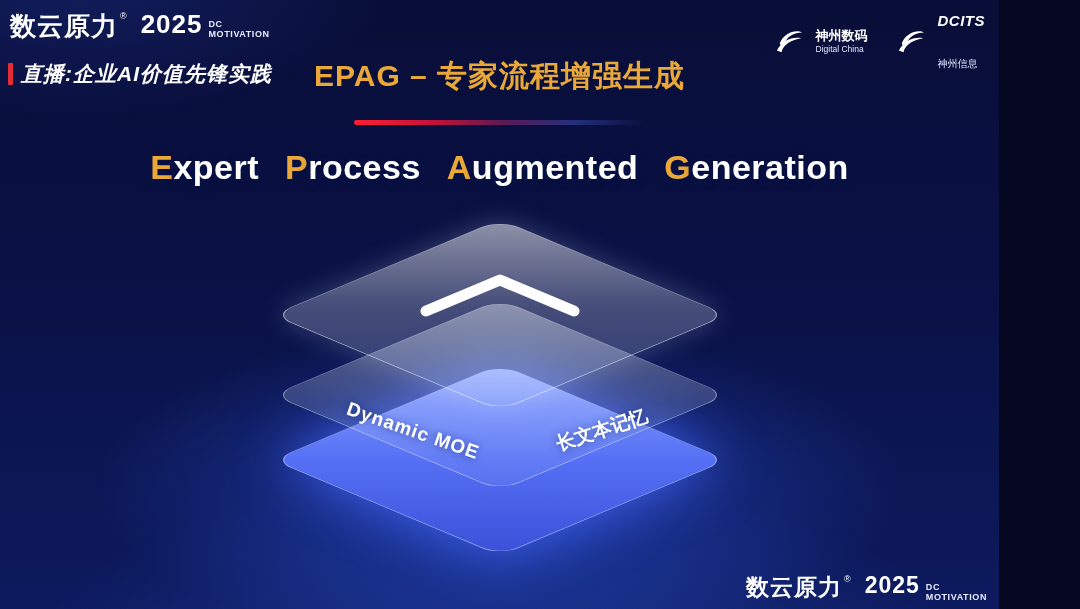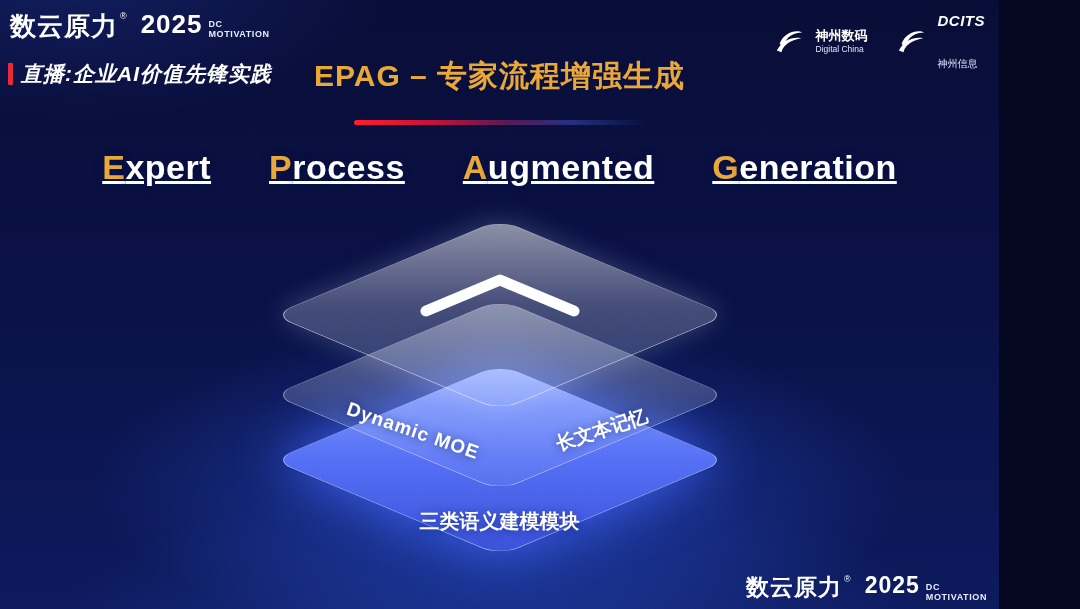--- a/index.html
+++ b/index.html
@@ -37,21 +37,21 @@
   .logo-dcits .logo-line2{font-size:10px;margin-top:28px;}
   
   .epag-title{position:absolute;top:56px;left:0;width:100%;text-align:center;
               font-size:30px;font-weight:800;color:#eaa838;letter-spacing:1px;}
   .divider{position:absolute;top:120px;left:50%;transform:translateX(-50%);
            width:292px;height:5px;border-radius:3px;
            background:linear-gradient(90deg,#ff1f32 0%,#c2123a 28%,#5a1a56 52%,#24307e 75%,rgba(25,45,135,0) 100%);}
   .subtitle{position:absolute;top:148px;left:0;width:100%;text-align:center;
             font-size:34px;font-weight:700;letter-spacing:0.5px;
             text-shadow:0 2px 10px rgba(0,20,80,0.5);}
-  .subtitle .word{display:inline-block;margin:0 24px;text-decoration:underline;}
+  .subtitle .word{display:inline-block;margin:0 8px;}
   .subtitle .cap{color:#eaa838;}
   
   .stack{position:absolute;left:50%;top:225px;margin-left:-250px;width:500px;height:350px;}
   .layer{position:absolute;left:50%;width:320px;height:320px;border-radius:26px;
          transform:translate(-50%,-50%) scaleY(0.42) rotate(45deg);}
   .layer-bottom{top:235px;z-index:1;
     background:linear-gradient(135deg,#8aa4ff 0%,#5570f5 50%,#3a50d8 100%);
     border:1.5px solid rgba(170,190,255,0.85);
     box-shadow:0 0 70px rgba(70,105,255,0.85);}
   .layer-middle{top:170px;z-index:2;
@@ -128,21 +128,20 @@
     <div class="layer layer-bottom"></div>
     <div class="layer layer-middle"></div>
     <div class="layer layer-topface"></div>
 
     <svg class="chevron" width="180" height="56" viewBox="0 0 180 56" aria-hidden="true">
       <polyline points="16,44 90,13 164,44" fill="none" stroke="#ffffff" stroke-width="11" stroke-linecap="round" stroke-linejoin="round"></polyline>
     </svg>
 
     <div class="stack-label lbl-mid-left">Dynamic MOE</div>
     <div class="stack-label lbl-mid-right">长文本记忆</div>
-    <div class="stack-label lbl-bottom">三类语义建模模块</div>
   </div>
 
   <div class="footer-brand brand">
     <span class="brand-name">数云原力</span>
     <span class="brand-reg">®</span>
     <span class="brand-year">2025</span>
     <span class="brand-sub">
       <span>DC</span>
       <span>MOTIVATION</span>
     </span>

